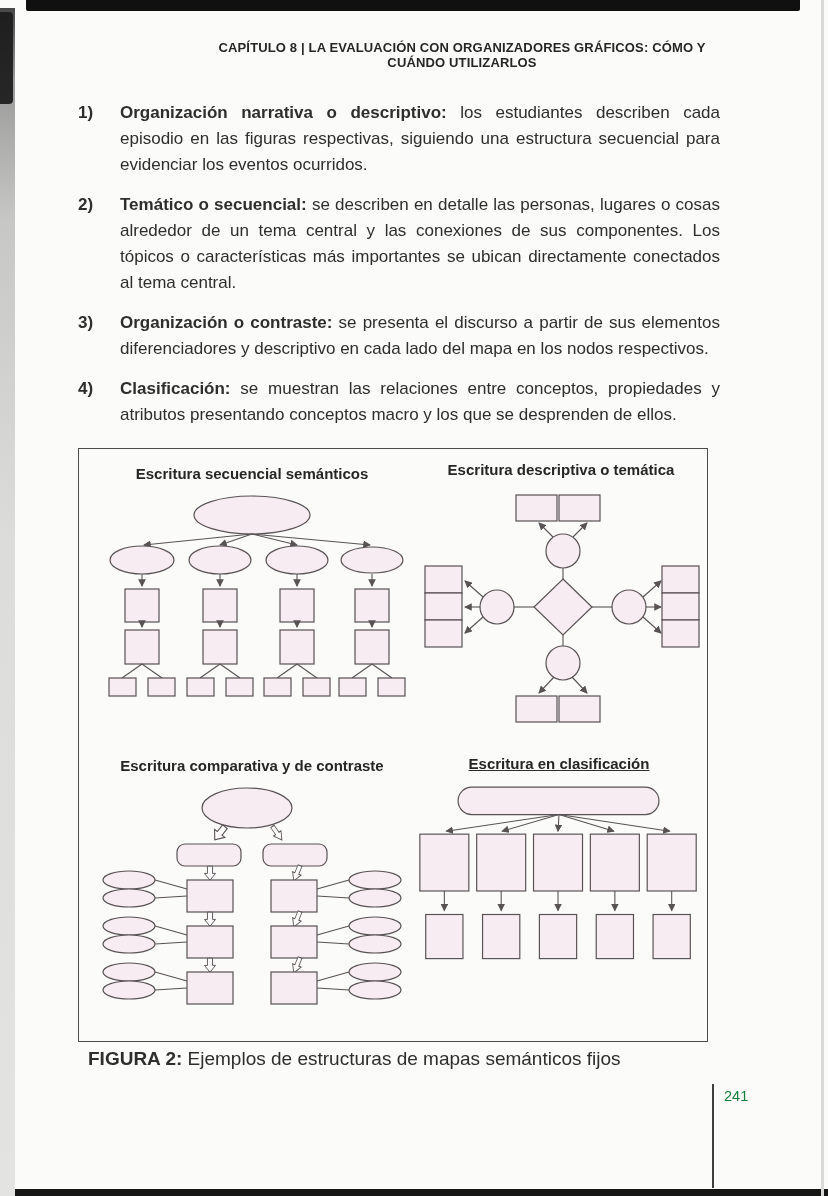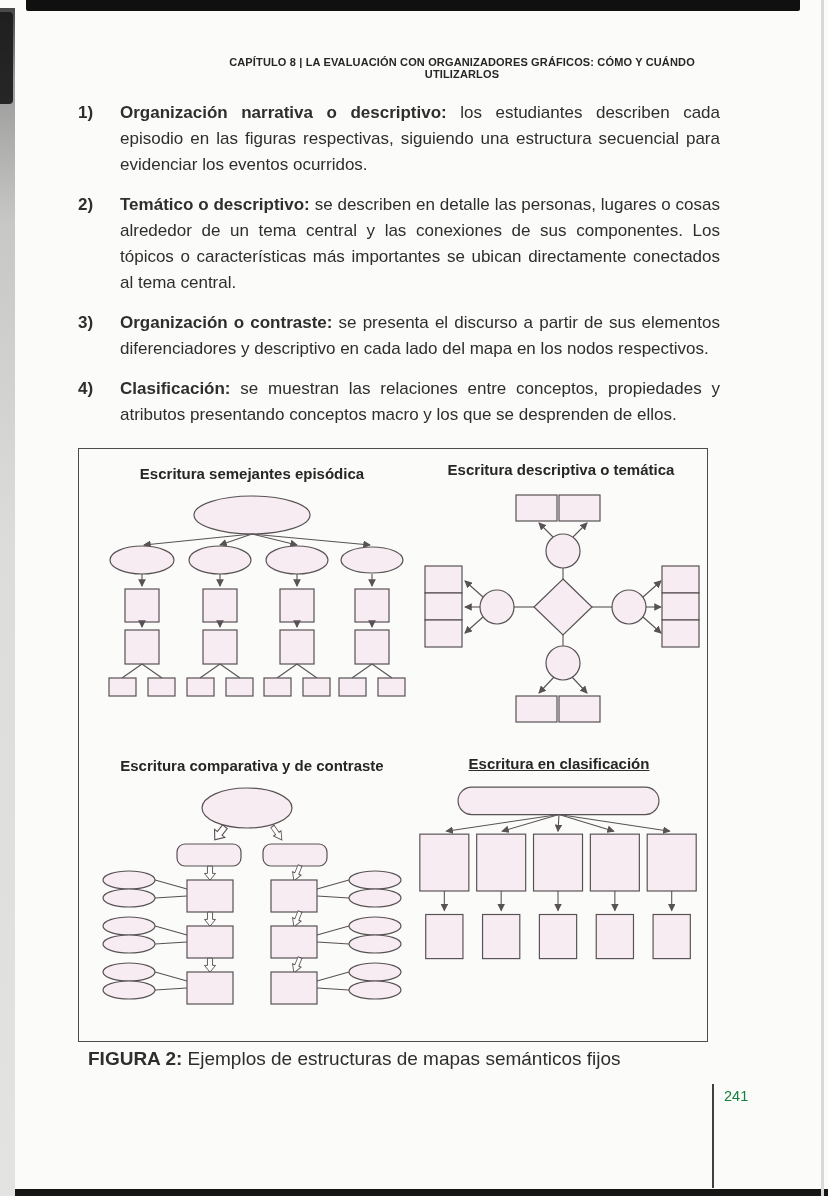--- a/index.html
+++ b/index.html
@@ -10,22 +10,22 @@
     color:var(--text-color,#2e2e2e);
   }
   
   .topbar   { position:absolute; left:26px; top:0; width:774px; height:11px; background:#101010; border-radius:0 0 2px 2px; }
   .bottombar{ position:absolute; left:0; top:1189px; width:828px; height:7px; background:#161616; }
   .leftstrip{ position:absolute; left:0; top:8px; width:15px; height:1188px;
               background:linear-gradient(180deg,#474747 0%,#9a9a9a 6%,#c7c7c5 18%,#dcdcda 45%,#e3e3e1 100%); }
   .leftblob { position:absolute; left:0; top:12px; width:13px; height:92px; background:#1b1b1b; border-radius:0 4px 4px 0; opacity:.92; }
   .rightedge{ position:absolute; left:821px; top:0; width:3px; height:1196px; background:#d9d9d7; }
 
-  .header { position:absolute; left:212px; top:56px; width:500px; text-align:center;
-            font-size:11px; font-weight:bold; letter-spacing:.15px; color:#262626; }
+  .header { position:absolute; left:212px; top:40px; width:500px; text-align:center;
+            font-size:13px; font-weight:bold; letter-spacing:.15px; color:#262626; }
 
   .list { position:absolute; left:78px; top:100px; width:642px; }
   .item { display:flex; margin-bottom:14px; }
   .num  { width:42px; flex:none; font-weight:bold; font-size:17px; line-height:26px; }
   .txt  { width:600px; font-size:17px; line-height:26px; text-align:justify; }
   .lead { font-weight:bold; }
 
   .figure-box { position:absolute; left:78px; top:448px; width:628px; height:592px; border:1.4px solid #4c4c4c; }
   .panel { position:absolute; text-align:center; }
   .panel-title { font-size:15px; font-weight:bold; margin-bottom:8px; color:#262626; }
@@ -56,36 +56,36 @@
 
 <div class="header">CAPÍTULO 8 | LA EVALUACIÓN CON ORGANIZADORES GRÁFICOS: CÓMO Y CUÁNDO UTILIZARLOS</div>
 
 <div class="list">
   <div class="item">
     <div class="num">1)</div>
     <div class="txt"><span class="lead">Organización narrativa o descriptivo:</span><span> los estudiantes describen cada episodio en las figuras respectivas, siguiendo una estructura secuencial para evidenciar los eventos ocurridos.</span></div>
   </div>
   <div class="item">
     <div class="num">2)</div>
-    <div class="txt"><span class="lead">Temático o descriptivo:</span><span> se describen en detalle las personas, lugares o cosas alrededor de un tema central y las conexiones de sus componentes. Los tópicos o características más importantes se ubican directamente conectados al tema central.</span></div>
+    <div class="txt"><span class="lead">Temático o secuencial:</span><span> se describen en detalle las personas, lugares o cosas alrededor de un tema central y las conexiones de sus componentes. Los tópicos o características más importantes se ubican directamente conectados al tema central.</span></div>
   </div>
   <div class="item">
     <div class="num">3)</div>
     <div class="txt"><span class="lead">Organización o contraste:</span><span> se presenta el discurso a partir de sus elementos diferenciadores y descriptivo en cada lado del mapa en los nodos respectivos.</span></div>
   </div>
   <div class="item">
     <div class="num">4)</div>
     <div class="txt"><span class="lead">Clasificación:</span><span> se muestran las relaciones entre conceptos, propiedades y atributos presentando conceptos macro y los que se desprenden de ellos.</span></div>
   </div>
 </div>
 
 <div class="figure-box">
 
   <div class="panel p1">
-    <div class="panel-title">Escritura semejantes episódica</div>
+    <div class="panel-title">Escritura secuencial semánticos</div>
     <svg width="320" height="210" viewBox="0 0 320 210">
       <defs>
         <marker id="ah1" viewBox="0 0 8 8" refX="7" refY="4" markerWidth="7" markerHeight="7" orient="auto-start-reverse">
           <path d="M0,0 L8,4 L0,8 z" class="mk"></path>
         </marker>
       </defs>
       <ellipse class="nf" cx="160" cy="25" rx="58" ry="19"></ellipse>
       <line class="ln" x1="160" y1="44" x2="52" y2="55" marker-end="url(#ah1)"></line>
       <line class="ln" x1="160" y1="44" x2="128" y2="55" marker-end="url(#ah1)"></line>
       <line class="ln" x1="160" y1="44" x2="205" y2="55" marker-end="url(#ah1)"></line>

